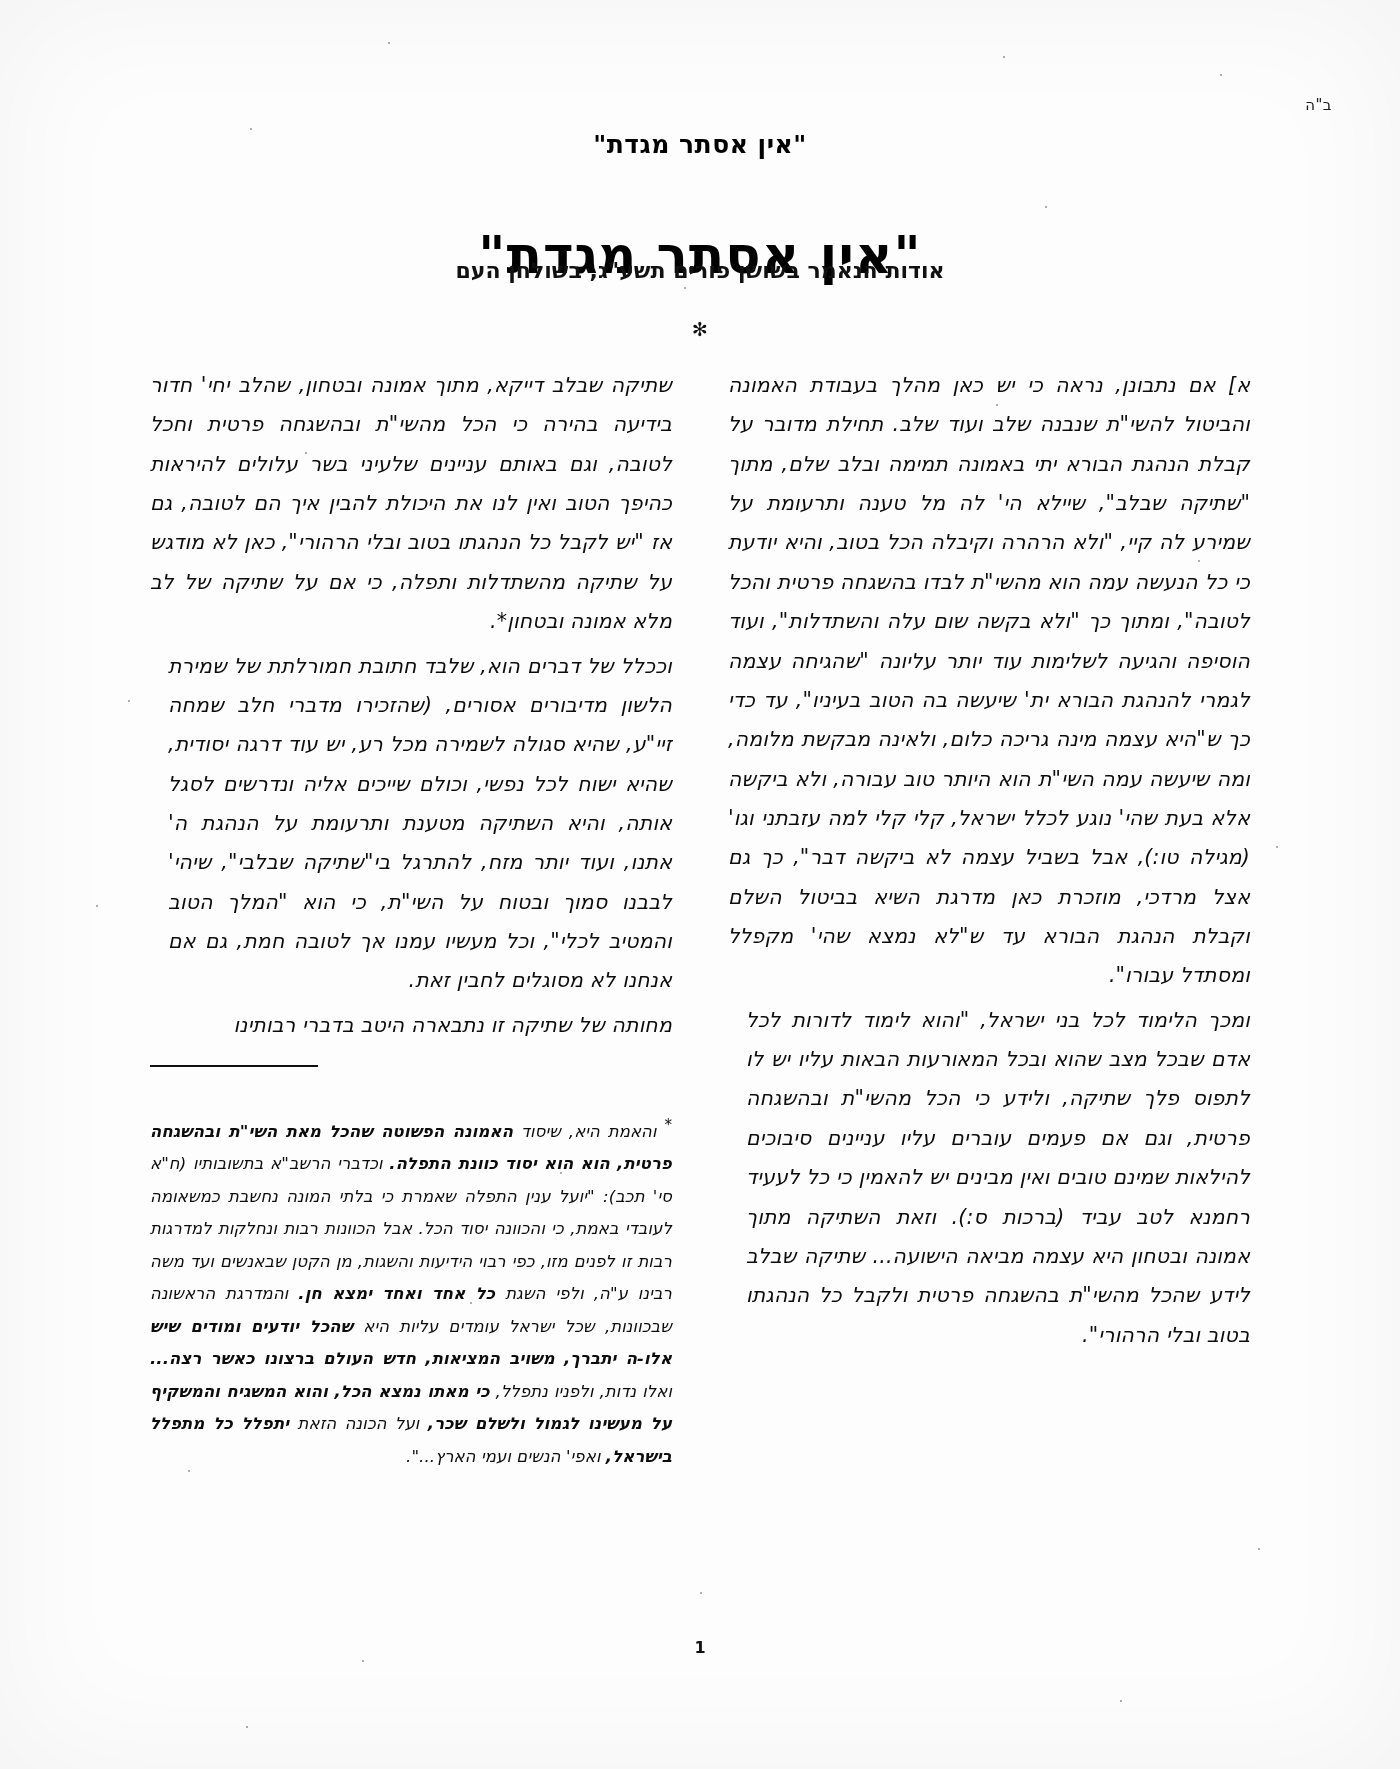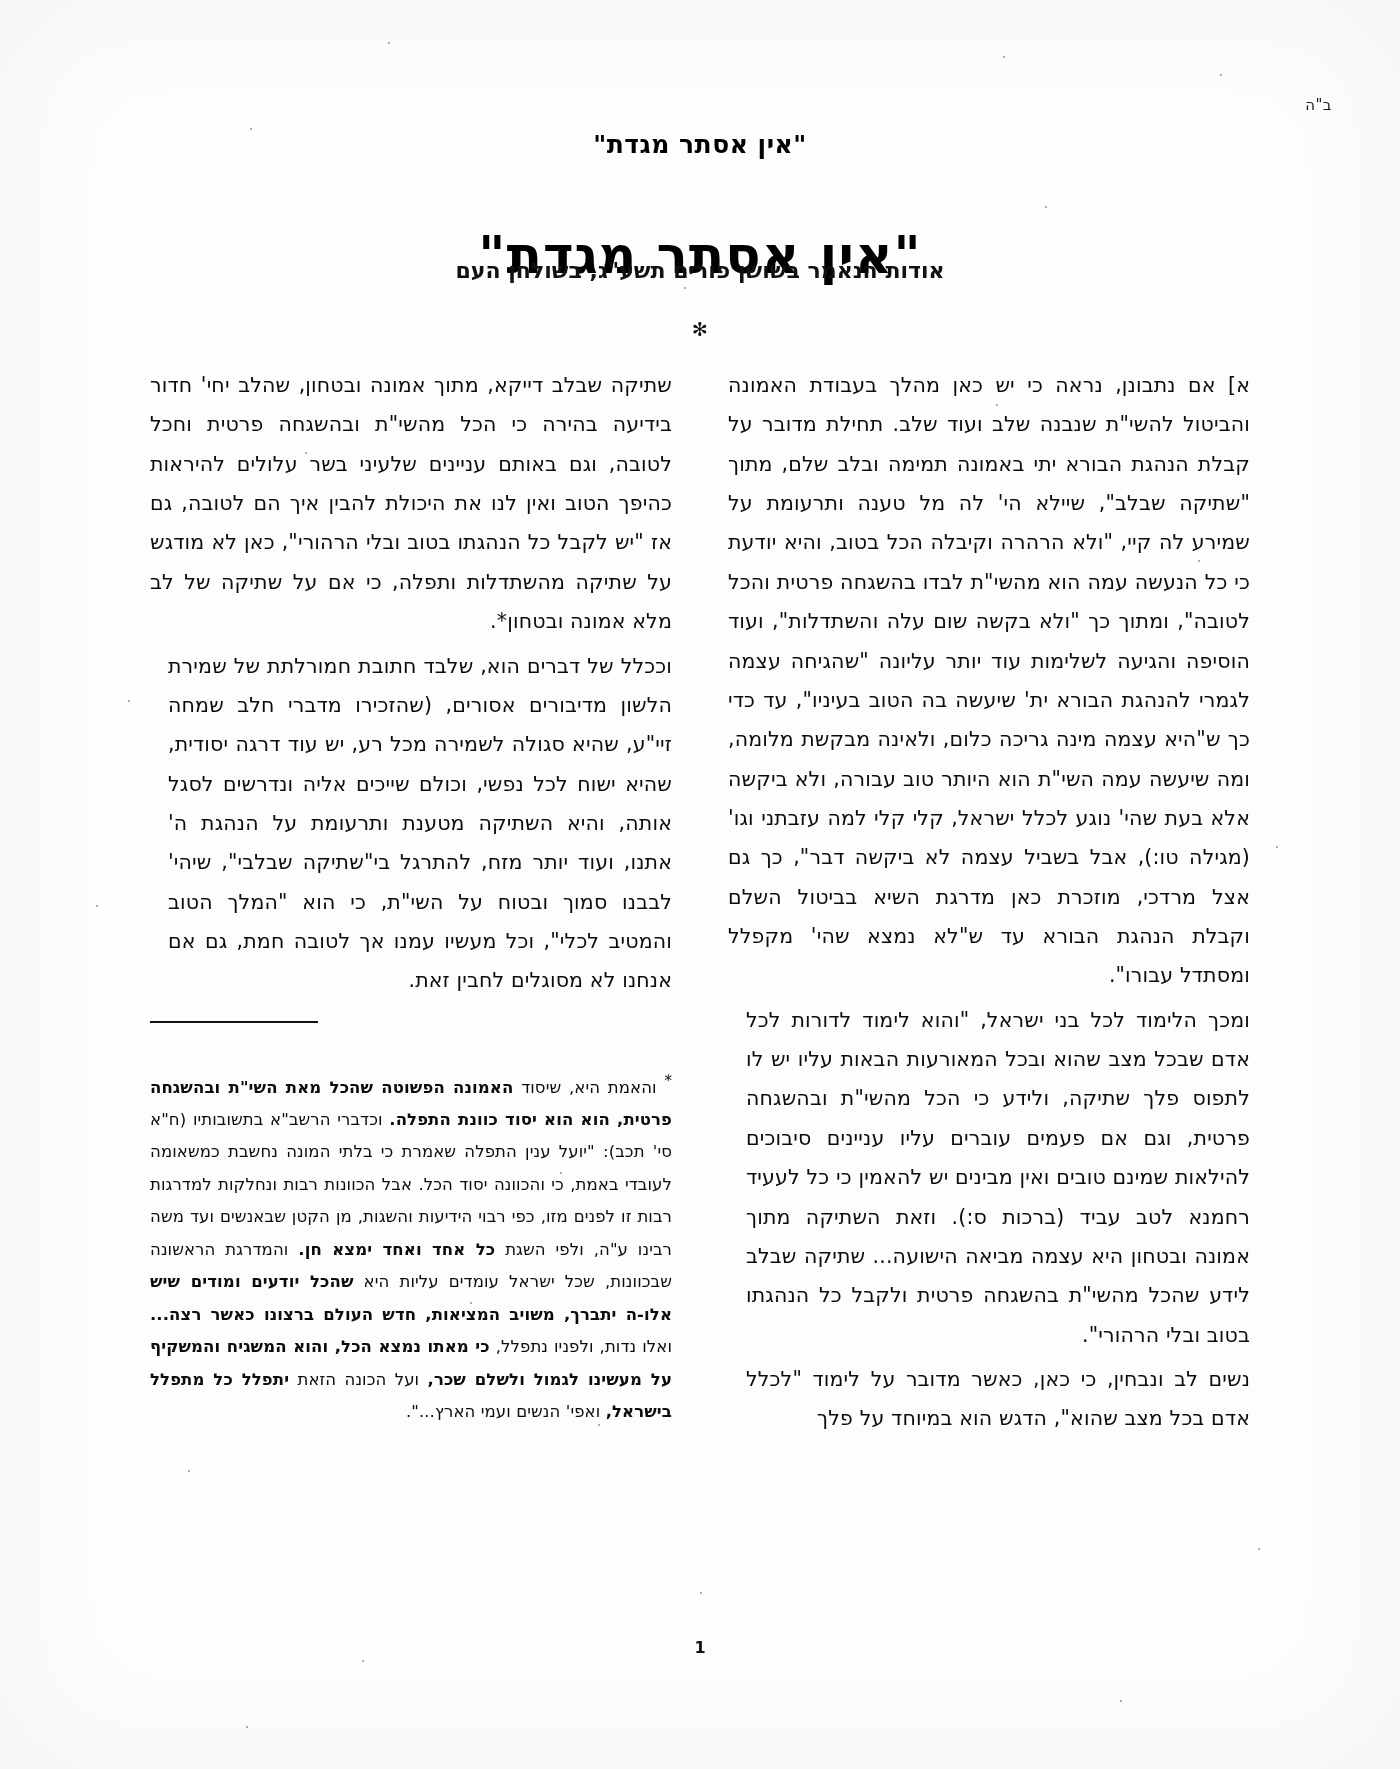--- a/index.html
+++ b/index.html
@@ -100,20 +100,21 @@
     left: 150px;
     display: flex;
     flex-direction: row;
     gap: 56px;
     align-items: flex-start;
   }
 
   .col {
     flex: 1 1 0;
     min-width: 0;
+    font-style: italic;
   }
 
   .col p {
     margin: 0 0 2px 0;
     font-size: 20.5px;
     line-height: 1.92;
     text-align: justify;
     text-justify: inter-word;
     letter-spacing: 0.15px;
     color: #0c0c0c;
@@ -206,26 +207,26 @@
 
   <div class="subtitle">אודות הנאמר בשושן פורים תשע"ג, בשולחן העם</div>
 
   <div class="star">✻</div>
 
   <div class="columns">
 
     <div class="col">
       <p class="first-para">א] אם נתבונן, נראה כי יש כאן מהלך בעבודת האמונה והביטול להשי"ת שנבנה שלב ועוד שלב. תחילת מדובר על קבלת הנהגת הבורא יתי באמונה תמימה ובלב שלם, מתוך "שתיקה שבלב", שיילא הי' לה מל טענה ותרעומת על שמירע לה קיי, "ולא הרהרה וקיבלה הכל בטוב, והיא יודעת כי כל הנעשה עמה הוא מהשי"ת לבדו בהשגחה פרטית והכל לטובה", ומתוך כך "ולא בקשה שום עלה והשתדלות", ועוד הוסיפה והגיעה לשלימות עוד יותר עליונה "שהגיחה עצמה לגמרי להנהגת הבורא ית' שיעשה בה הטוב בעיניו", עד כדי כך ש"היא עצמה מינה גריכה כלום, ולאינה מבקשת מלומה, ומה שיעשה עמה השי"ת הוא היותר טוב עבורה, ולא ביקשה אלא בעת שהי' נוגע לכלל ישראל, קלי קלי למה עזבתני וגו' (מגילה טו:), אבל בשביל עצמה לא ביקשה דבר", כך גם אצל מרדכי, מוזכרת כאן מדרגת השיא בביטול השלם וקבלת הנהגת הבורא עד ש"לא נמצא שהי' מקפלל ומסתדל עבורו".</p>
       <p>ומכך הלימוד לכל בני ישראל, "והוא לימוד לדורות לכל אדם שבכל מצב שהוא ובכל המאורעות הבאות עליו יש לו לתפוס פלך שתיקה, ולידע כי הכל מהשי"ת ובהשגחה פרטית, וגם אם פעמים עוברים עליו עניינים סיבוכים להילאות שמינם טובים ואין מבינים יש להאמין כי כל לעעיד רחמנא לטב עביד (ברכות ס:). וזאת השתיקה מתוך אמונה ובטחון היא עצמה מביאה הישועה... שתיקה שבלב לידע שהכל מהשי"ת בהשגחה פרטית ולקבל כל הנהגתו בטוב ובלי הרהורי".</p>
-      <p>נשים לב ונבחין, כי כאן, כאשר מדובר על לימוד "לכלל אדם בכל מצב שהוא", הדגש הוא במיוחד על פלך</p>
     </div>
 
     <div class="col">
       <p class="first-para">שתיקה שבלב דייקא, מתוך אמונה ובטחון, שהלב יחי' חדור בידיעה בהירה כי הכל מהשי"ת ובהשגחה פרטית וחכל לטובה, וגם באותם עניינים שלעיני בשר עלולים להיראות כהיפך הטוב ואין לנו את היכולת להבין איך הם לטובה, גם אז "יש לקבל כל הנהגתו בטוב ובלי הרהורי", כאן לא מודגש על שתיקה מהשתדלות ותפלה, כי אם על שתיקה של לב מלא אמונה ובטחון*.</p>
       <p>וככלל של דברים הוא, שלבד חתובת חמורלתת של שמירת הלשון מדיבורים אסורים, (שהזכירו מדברי חלב שמחה זיי"ע, שהיא סגולה לשמירה מכל רע, יש עוד דרגה יסודית, שהיא ישוח לכל נפשי, וכולם שייכים אליה ונדרשים לסגל אותה, והיא השתיקה מטענת ותרעומת על הנהגת ה' אתנו, ועוד יותר מזח, להתרגל בי"שתיקה שבלבי", שיהי' לבבנו סמוך ובטוח על השי"ת, כי הוא "המלך הטוב והמטיב לכלי", וכל מעשיו עמנו אך לטובה חמת, גם אם אנחנו לא מסוגלים לחבין זאת.</p>
+      <p>מחותה של שתיקה זו נתבארה היטב בדברי רבותינו</p>
 
       <div class="footnote-rule"></div>
 
       <div class="footnote">
         <span class="fn-mark">*</span><span><span> והאמת היא, שיסוד </span><b>האמונה הפשוטה שהכל מאת השי"ת ובהשגחה פרטית, הוא הוא יסוד כוונת התפלה.</b><span> וכדברי הרשב"א בתשובותיו (ח"א סי' תכב): "יועל ענין התפלה שאמרת כי בלתי המונה נחשבת כמשאומה לעובדי באמת, כי והכוונה יסוד הכל. אבל הכוונות רבות ונחלקות למדרגות רבות זו לפנים מזו, כפי רבוי הידיעות והשגות, מן הקטן שבאנשים ועד משה רבינו ע"ה, ולפי השגת </span><b>כל אחד ואחד ימצא חן.</b><span> והמדרגת הראשונה שבכוונות, שכל ישראל עומדים עליות היא </span><b>שהכל יודעים ומודים שיש אלו-ה יתברך, משויב המציאות, חדש העולם ברצונו כאשר רצה...</b><span> ואלו נדות, ולפניו נתפלל, </span><b>כי מאתו נמצא הכל, והוא המשגיח והמשקיף על מעשינו לגמול ולשלם שכר,</b><span> ועל הכונה הזאת </span><b>יתפלל כל מתפלל בישראל,</b><span> ואפי' הנשים ועמי הארץ...".</span></span>
       </div>
     </div>
 
   </div>
 

